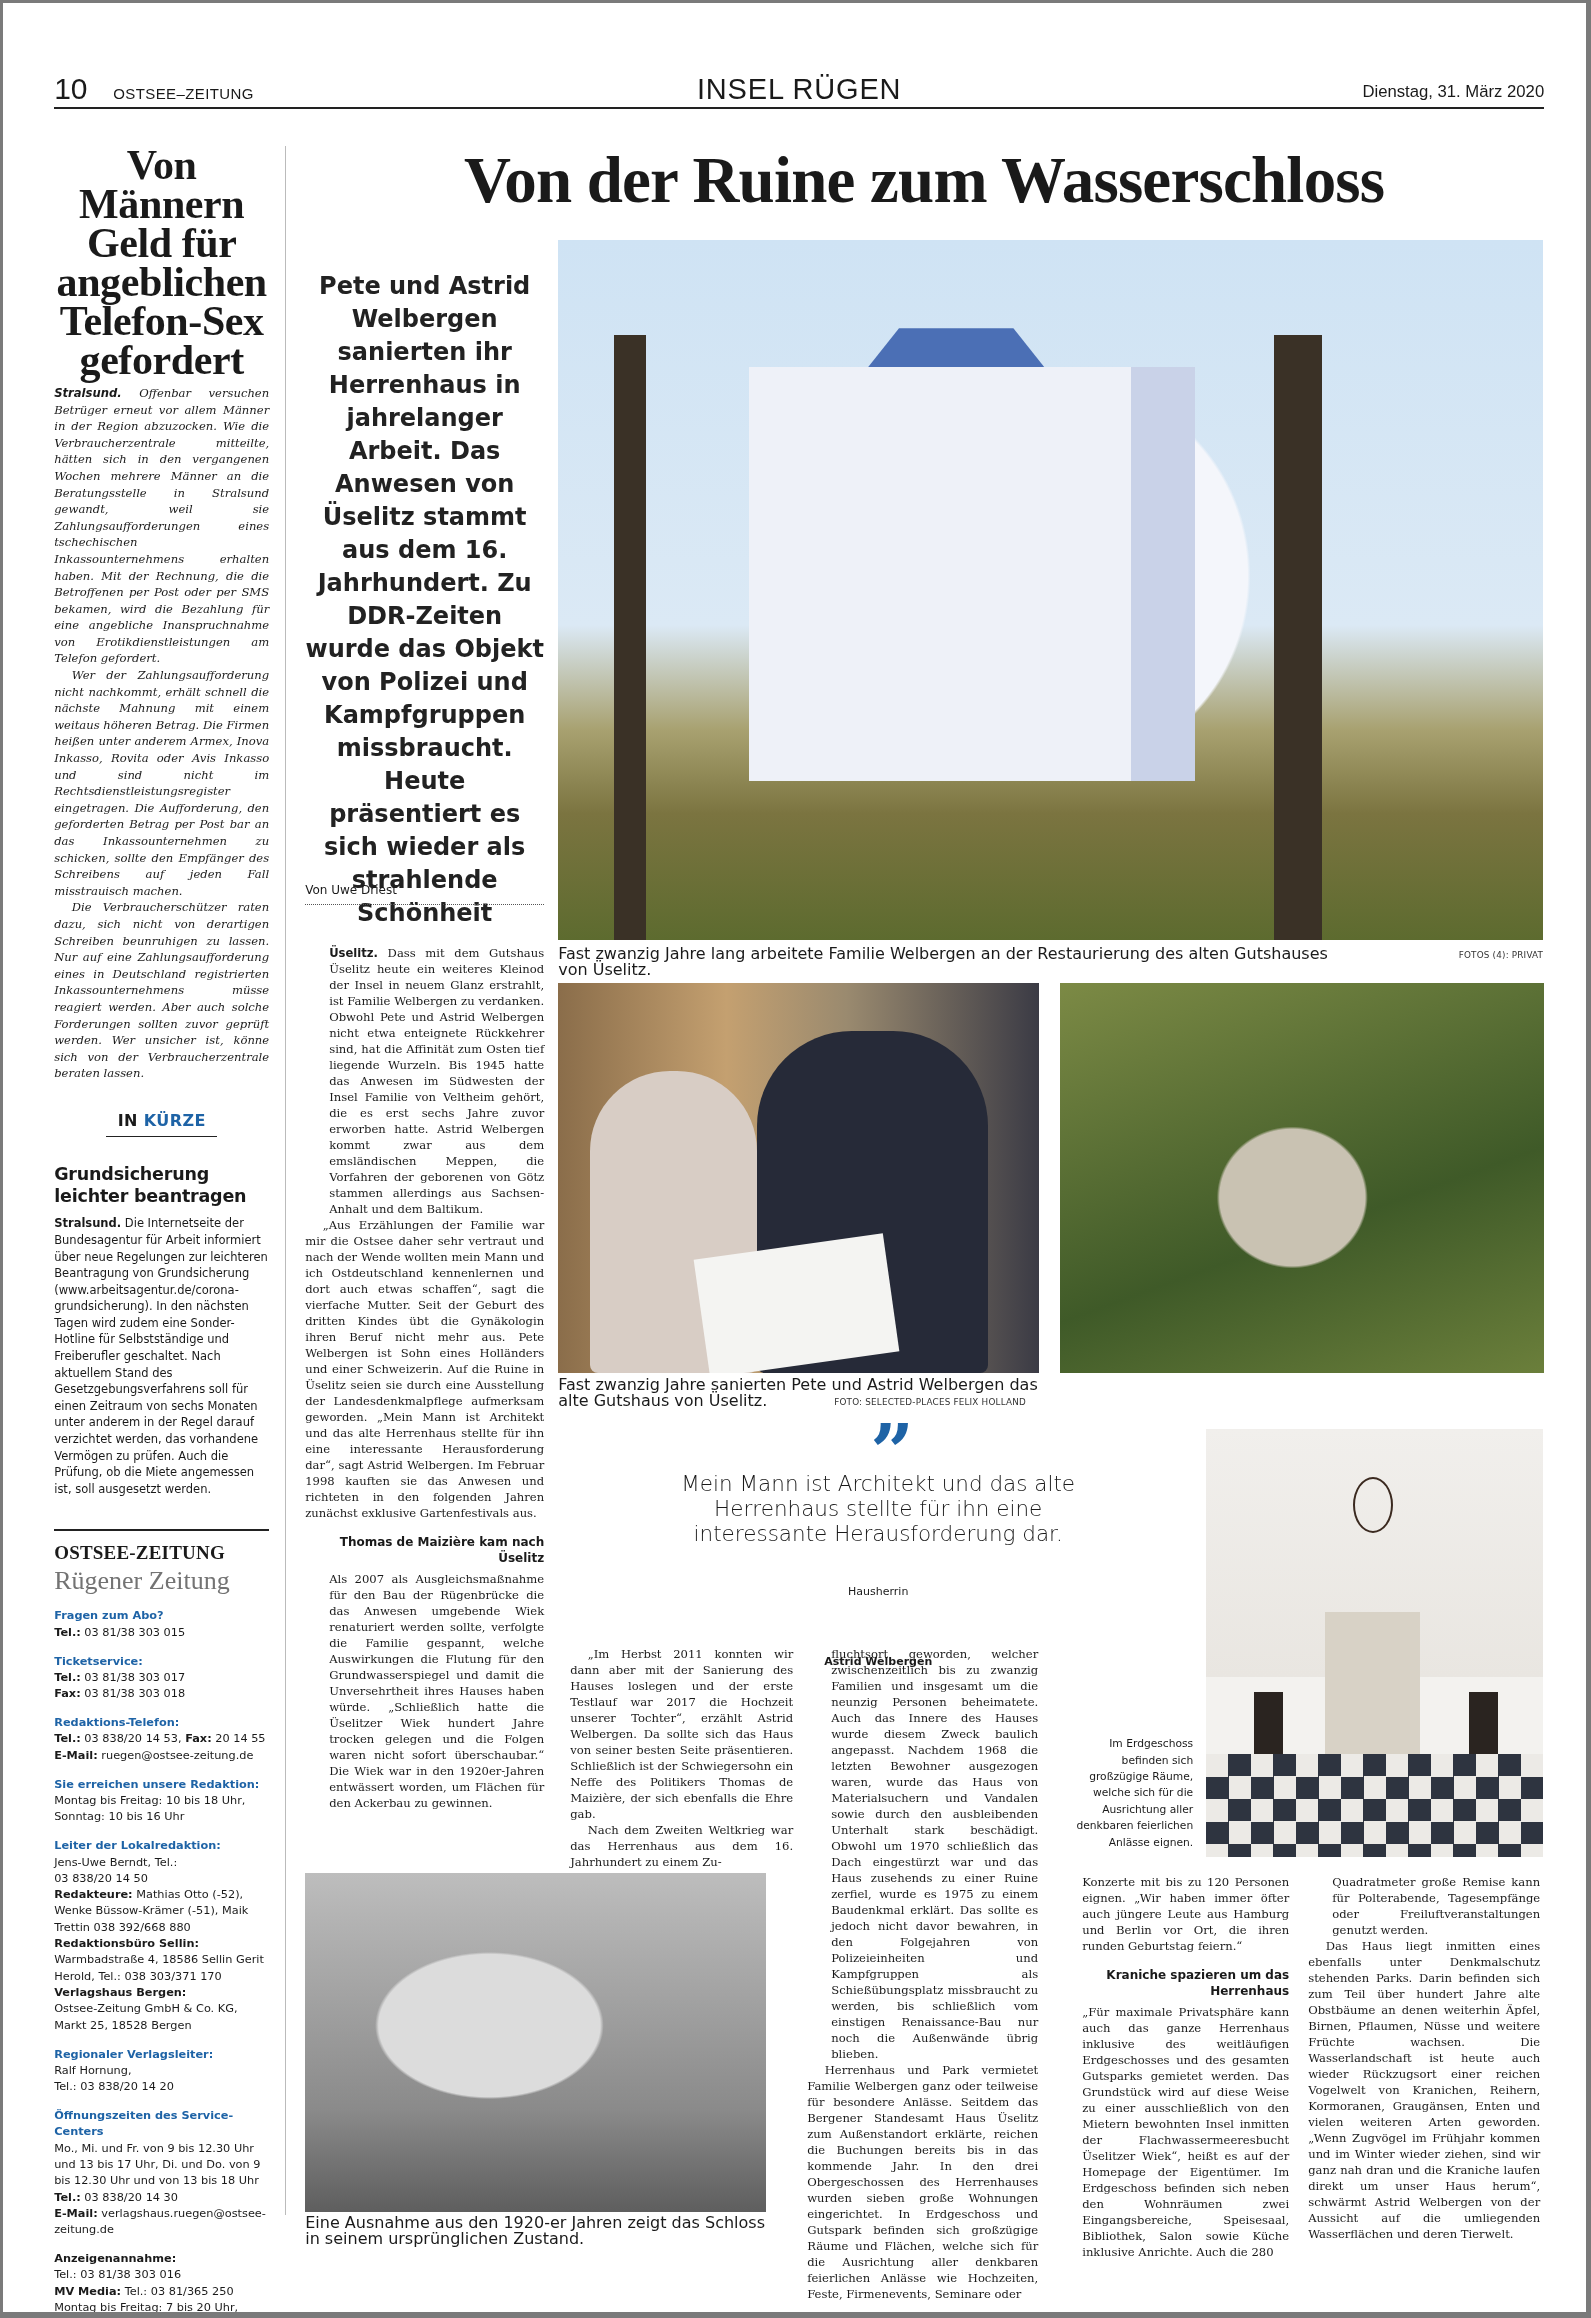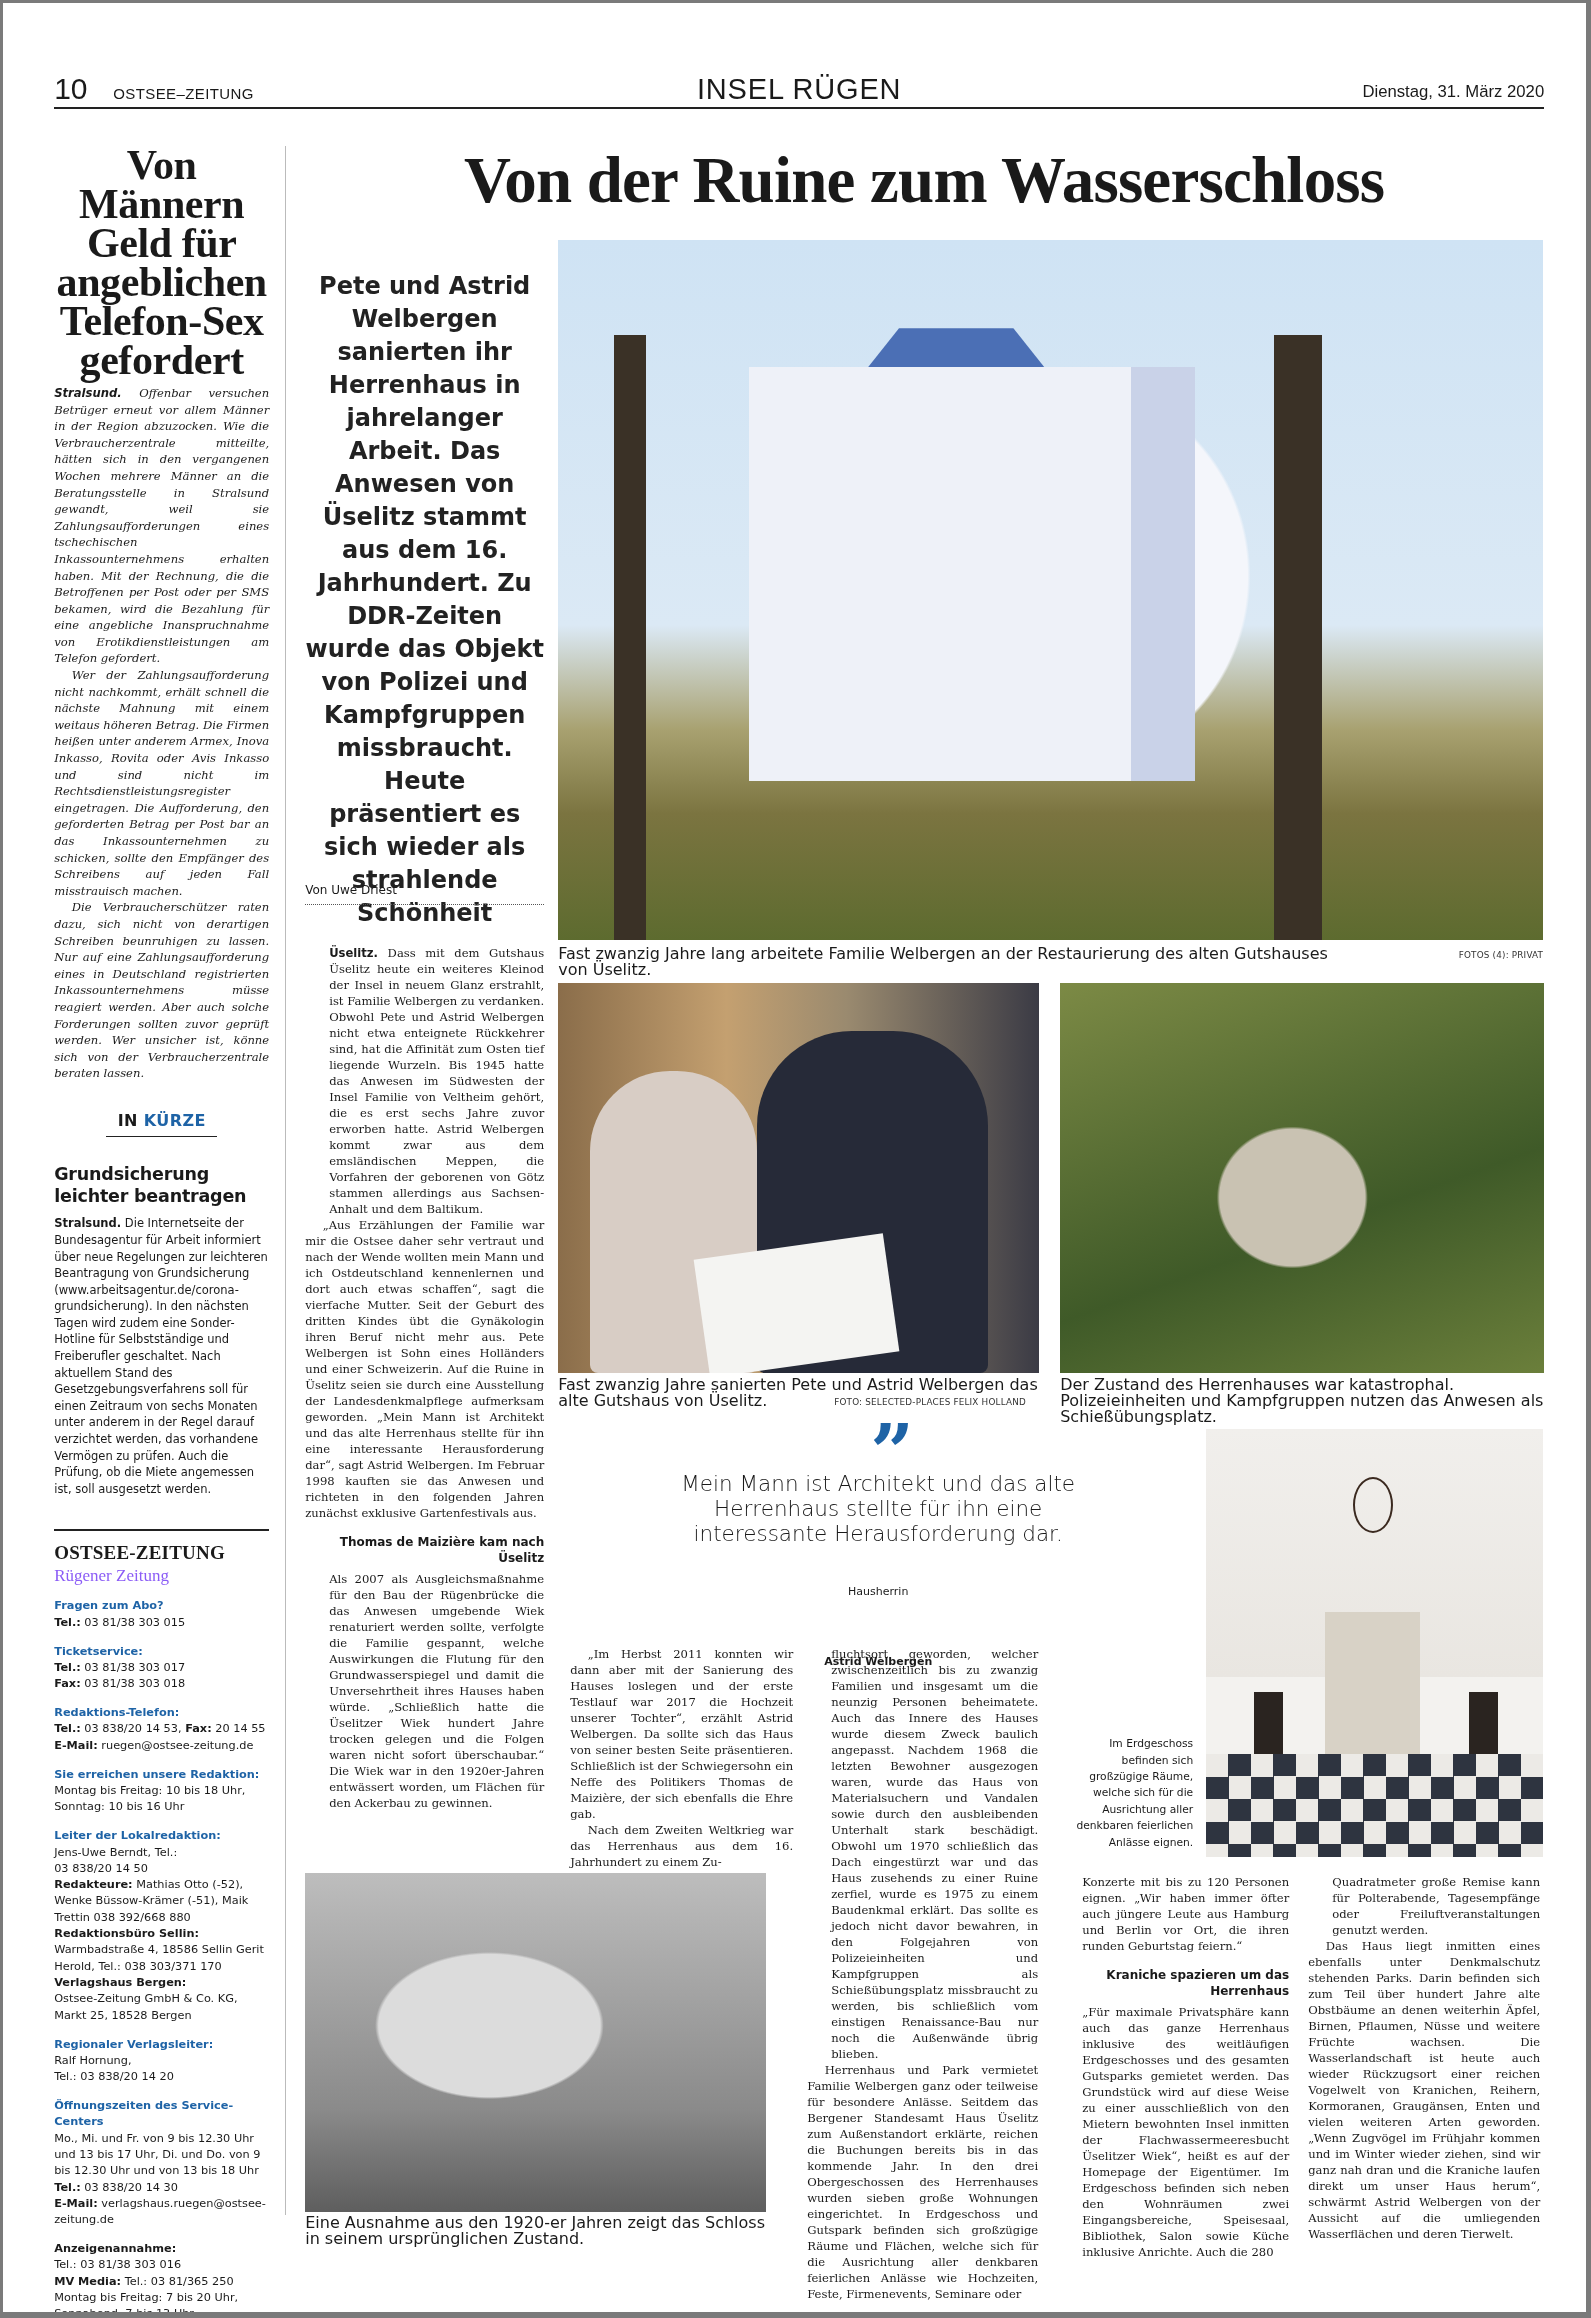--- a/index.html
+++ b/index.html
@@ -23,21 +23,21 @@
   .body-s { font-family: "DejaVu Serif", serif; font-size: 11.6px; line-height: 16.6px; text-align: justify; hyphens: manual; font-style: italic; }
   .body-s p { text-indent: 0; }
   .body-s p + p { text-indent: 17.5px; }
   .dateline { font-family: "DejaVu Sans", sans-serif; font-weight: 700; }
   .inkurze { margin: 29px auto 0; width: 111px; text-align: center; font-family: "DejaVu Sans", sans-serif; font-weight: 700; font-size: 16px; letter-spacing: 0.4px; padding-bottom: 6.4px; border-bottom: 1.6px solid #222; }
   .inkurze .blue { color: #1e63a6; }
   .kh { margin-top: 27px; font-family: "DejaVu Sans", sans-serif; font-weight: 700; font-size: 17.5px; line-height: 21.5px; letter-spacing: -0.2px; }
   .ktext { margin-top: 8px; font-family: "DejaVu Sans", sans-serif; font-size: 11.5px; line-height: 16.6px; }
   .imp-rule { margin-top: 32px; height: 1.6px; background: #222; }
   .imp-title { margin-top: 11px; font-family: "Liberation Serif", serif; font-weight: 700; font-size: 19px; letter-spacing: 0.2px; }
-  .imp-sub { font-family: "Liberation Serif", serif; font-size: 17px; color: #8b5cf6; margin-top: 1.6px; }
+  .imp-sub { font-family: "Liberation Serif", serif; font-size: 26px; color: #737373; margin-top: 1.6px; }
   .imp-block { margin-top: 12.7px; font-family: "DejaVu Sans", sans-serif; font-size: 11.3px; line-height: 16.3px; }
   .imp-block .lbl { color: #1e63a6; font-weight: 700; }
   .imp-block b { font-weight: 700; }
 
   
   .headline { position: absolute; left: 302px; top: 140px; width: 1238px; text-align: center; font-family: "Liberation Serif", serif; font-weight: 700; font-size: 65px; letter-spacing: -0.8px; }
 
   
   .teaser { position: absolute; left: 302px; top: 267px; width: 239px; text-align: center; font-family: "DejaVu Sans", sans-serif; font-weight: 700; font-size: 24px; line-height: 33px; color: #222; }
 
@@ -193,21 +193,20 @@
 
   <div class="photo ph-couple">
     <div class="p1"></div>
     <div class="p2"></div>
     <div class="paper-sheet"></div>
   </div>
   <div class="caption" style="left:555px;top:1374px;width:481px">Fast zwanzig Jahre sanierten Pete und Astrid Welbergen das alte Gutshaus von Üselitz.</div>
   <div class="credit" style="left:831px;top:1394px">FOTO: SELECTED-PLACES FELIX HOLLAND</div>
 
   <div class="photo ph-ruin"></div>
-  <div class="caption" style="left:1057px;top:1374px;width:484px">Der Zustand des Herrenhauses war katastrophal. Polizeieinheiten und Kampfgruppen nutzen das Anwesen als Schießübungsplatz.</div>
 
   <div class="qmark">”</div>
   <div class="pull">Mein Mann ist Architekt und das alte Herrenhaus stellte für ihn eine interessante Herausforderung dar.</div>
   <div class="pull-name">Astrid Welbergen</div>
   <div class="pull-role">Hausherrin</div>
 
   <div class="photo ph-hall">
     <div class="chandelier"></div>
     <div class="door"></div>
     <div class="chair" style="left:48px"></div>

